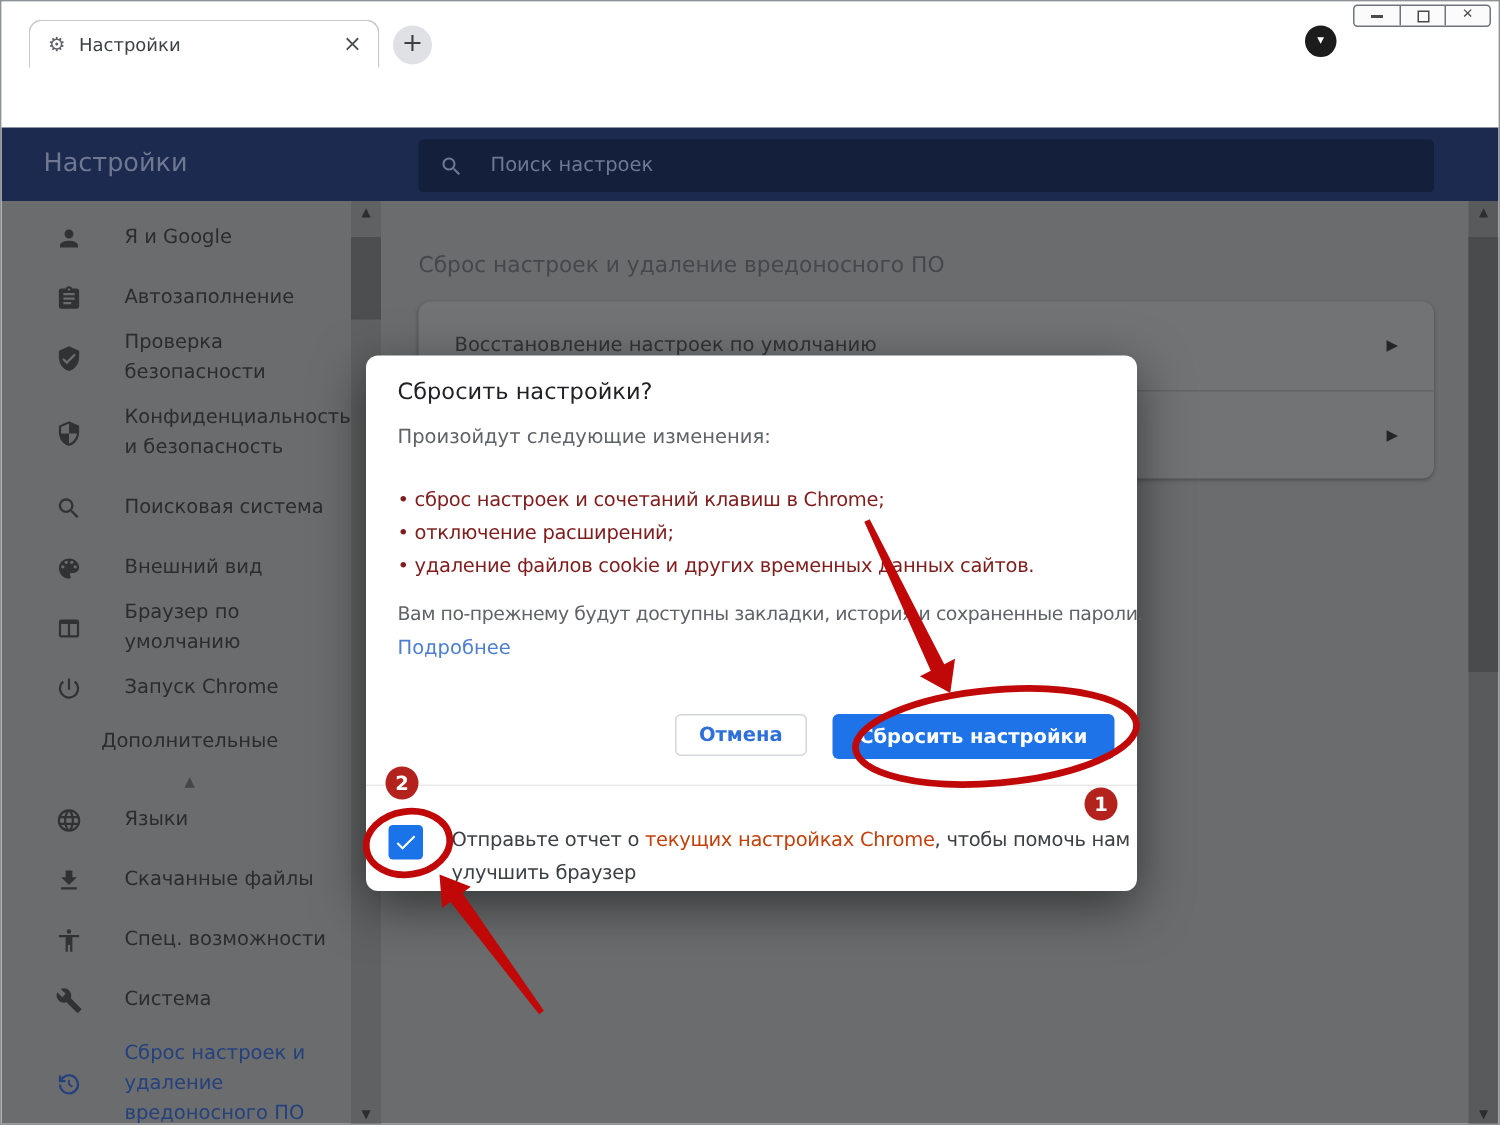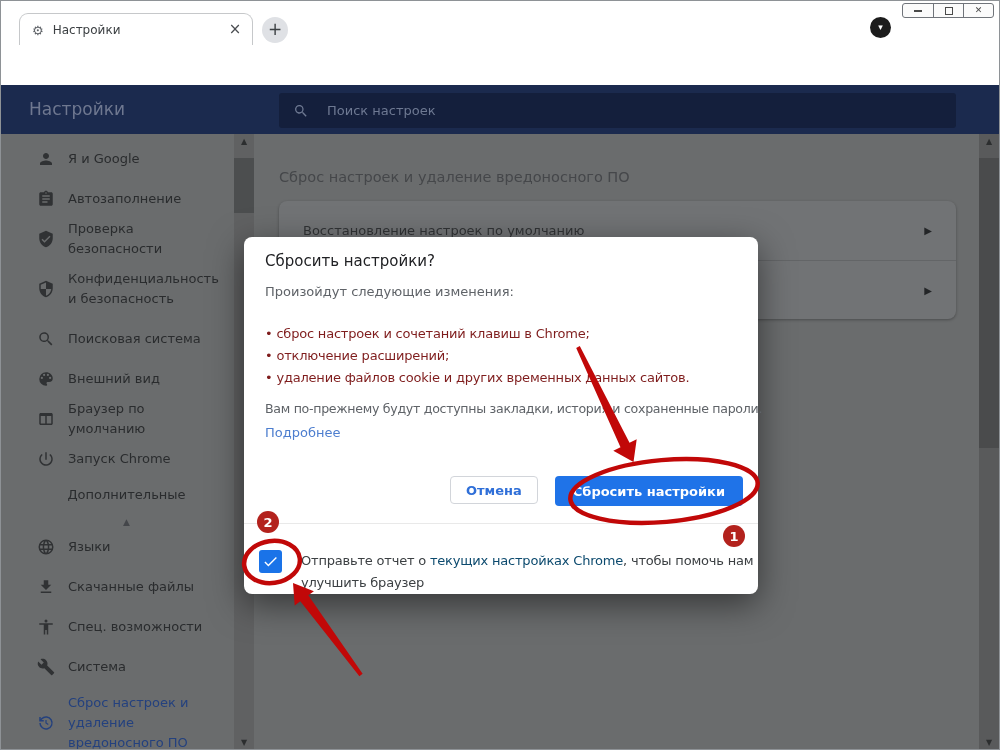--- a/index.html
+++ b/index.html
@@ -51,21 +51,21 @@
                 border-radius:3px; display:flex; align-items:center; padding:0 14px; }
   .set-search svg { flex:none; }
   .set-search input { background:transparent; border:none; outline:none; margin-left:18px; width:90%;
                       font-size:13px; color:#9aa3ba; font-family:"DejaVu Sans",sans-serif; }
   .set-search input::placeholder { color:#6e7992; opacity:1; }
 
   
   .viewport { position:absolute; left:0; top:133px; width:100%; height:617px; background:#6a6c6d; overflow:hidden; }
 
   .sidebar { position:absolute; left:0; top:0; width:233px; height:100%; }
-  .side-item { display:flex; align-items:center; min-height:40px; padding:0 14px 0 36px; gap:13px;
+  .side-item { display:flex; align-items:center; min-height:40px; padding:0 14px 0 36px; gap:28px;
                color:#2a2c2e; font-size:13px; font-weight:500; line-height:20px; }
   .side-item svg { flex:none; color:#303234; }
   .side-item.active { color:#24417e; }
   .side-item.active svg { color:#24417e; }
   .side-heading { display:flex; align-items:center; justify-content:space-between; min-height:40px;
                   margin-top:8px; padding:0 18px 0 36px; color:#2a2c2e; font-size:13px; font-weight:500;flex-direction:column; }
   .side-caret { font-size:9px; color:#44464a; }
 
   .v-scroll { position:absolute; top:0; height:100%; width:20px; background:#606162; }
   .v-scroll .arr { position:absolute; left:0; width:100%; height:16px; font-size:8px; color:#2c2e2f;
@@ -95,21 +95,21 @@
   .dlg-buttons { position:absolute; top:239px; right:15px; display:flex; gap:17px; align-items:flex-start; }
   .btn-cancel { height:28px; padding:0 15px; background:#fff; border:1px solid #d2d5da; border-radius:4px;
                 color:#2f6fd8; font-size:13px; font-weight:bold; font-family:"DejaVu Sans",sans-serif; }
   .btn-confirm { height:30px; padding:0 18px; background:#1f73e8; border:none; border-radius:4px;
                  color:#fff; font-size:13px; font-weight:bold; font-family:"DejaVu Sans",sans-serif; }
   .dlg-divider { position:absolute; left:0; top:286px; width:100%; height:1px; background:#e9e9e9; }
   .dlg-checkrow { position:absolute; left:15px; top:313px; display:flex; }
   .checkbox { width:23px; height:23px; border-radius:3px; background:#1a73e8; display:flex;
               align-items:center; justify-content:center; flex:none; }
   .check-label { margin-left:19px; font-size:13px; color:#3c4043; line-height:22px; letter-spacing:-0.2px; }
-  .check-label .lnk { color:#0c4a6e;text-align:right; }
+  .check-label .lnk { color:#c2410c;text-align:right; }
 
   
   .annot { position:absolute; left:0; top:0; width:1000px; height:750px; z-index:50; pointer-events:none; }
   .badge-txt { fill:#fff; font-size:13px; font-weight:bold; font-family:"DejaVu Sans",sans-serif; }
 </style>
 </head>
 <body>
 
 <div class="window">
 

